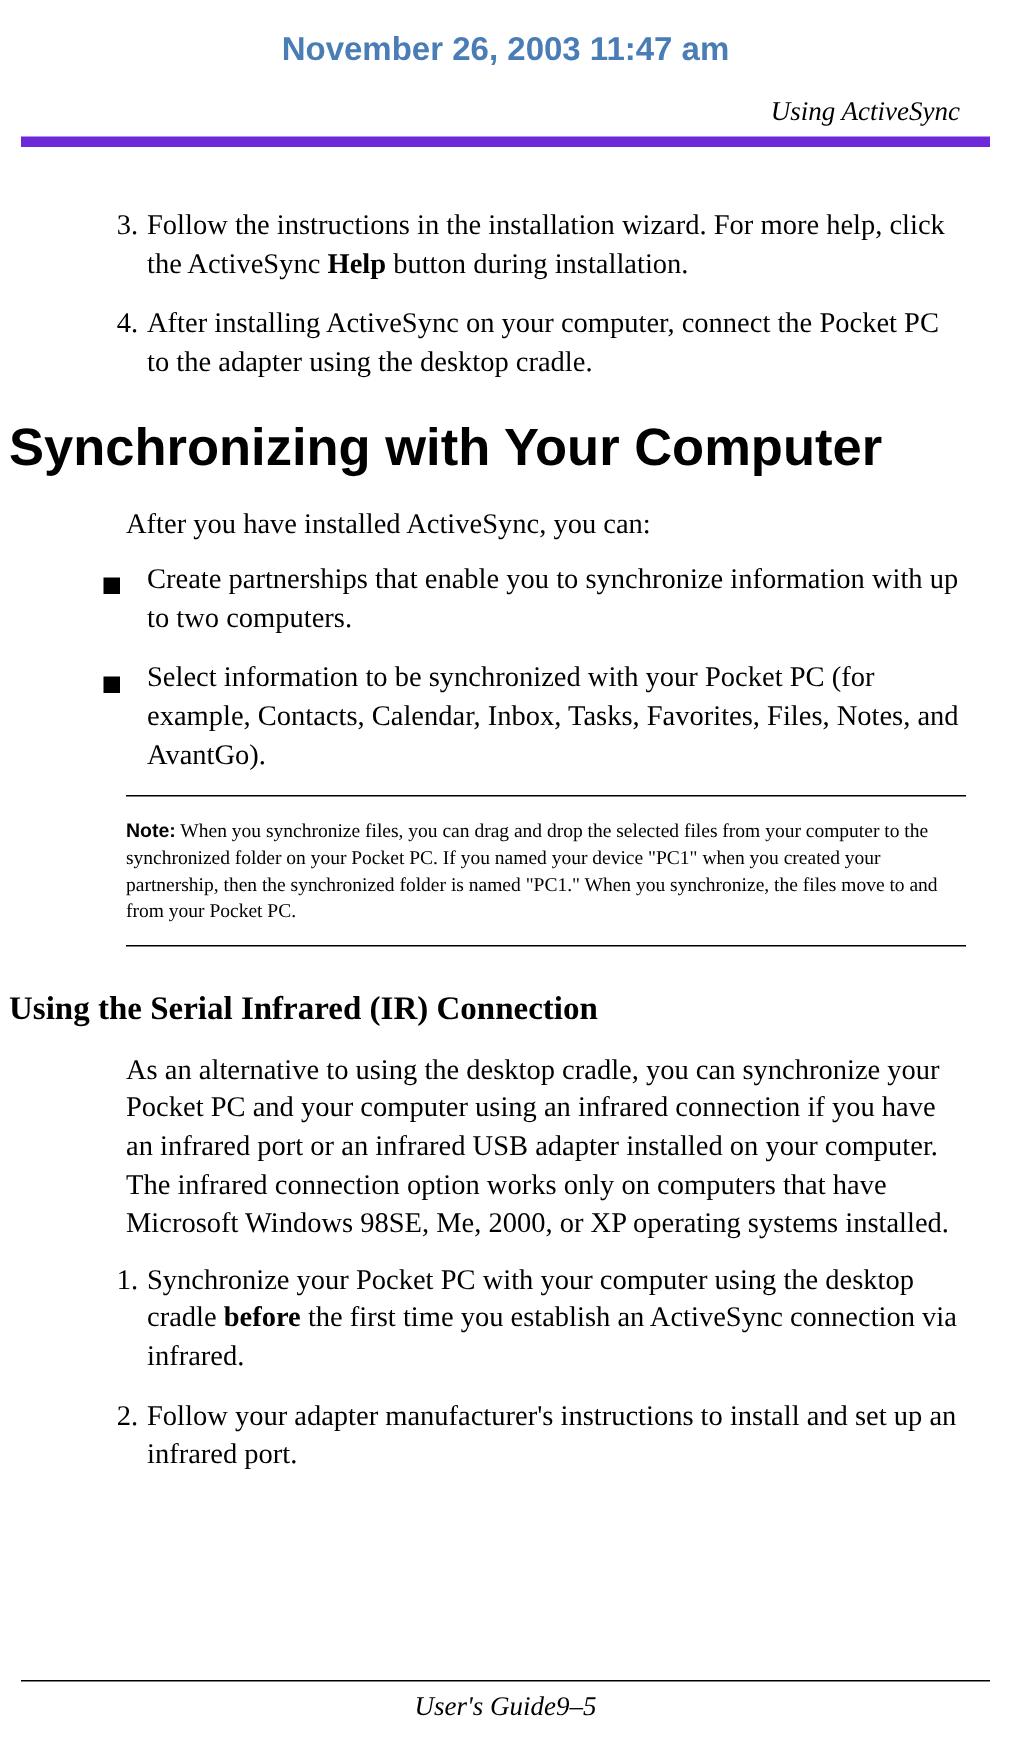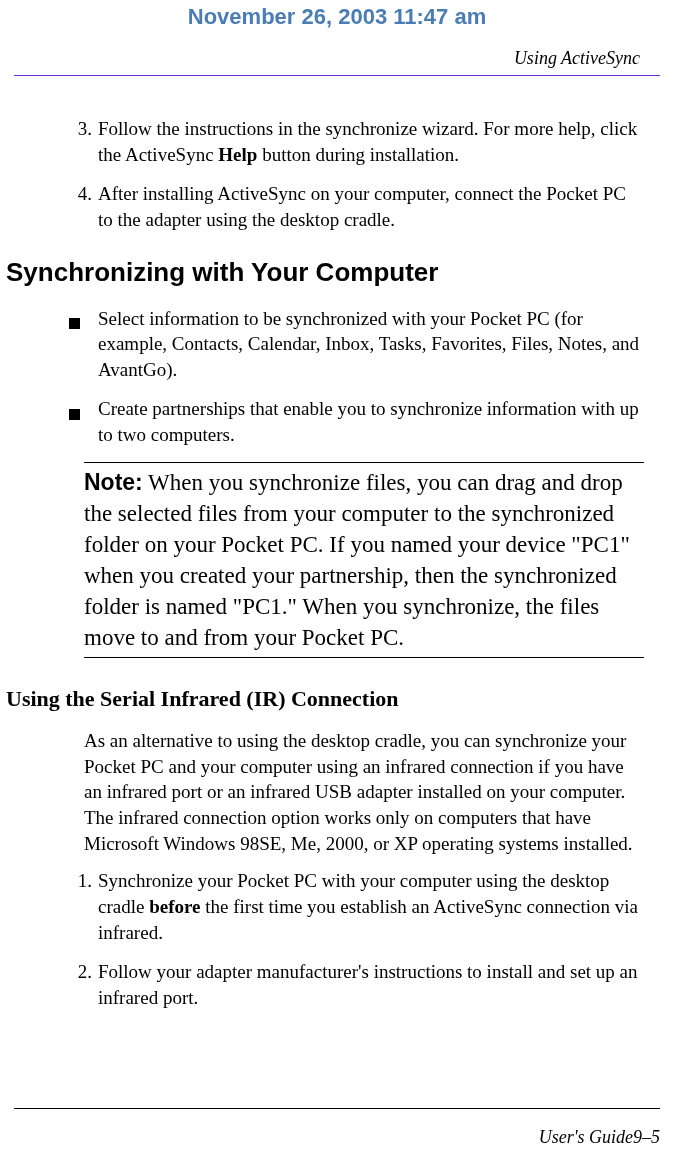--- a/index.html
+++ b/index.html
@@ -14,30 +14,30 @@
       font-family: 'Times New Roman', serif;
       position: relative;
       padding: 0;
     }
     .header-date {
       text-align: center;
       color: #4a7db5;
       font-family: Arial, sans-serif;
       font-weight: bold;
       font-size: 22px;
-      padding-top: 4px;
+      padding-top: 20px;
       padding-bottom: 18px;
     }
     .header-section {
       text-align: right;
       font-style: italic;
       font-size: 18px;
       padding-right: 20px;
       padding-bottom: 6px;
-      border-bottom: 1px solid #6d28d9;
+      border-bottom: 7px solid #6d28d9;
       margin: 0 14px;
     }
     .content {
       padding: 40px 20px 0 20px;
     }
     .ol-item {
       display: flex;
       margin-bottom: 14px;
       font-size: 19px;
       line-height: 1.35;
@@ -48,21 +48,21 @@
       padding-right: 6px;
       flex-shrink: 0;
     }
     .ol-text {
       flex: 1;
       padding-right: 10px;
     }
     .heading-1 {
       font-family: Arial, sans-serif;
       font-weight: bold;
-      font-size: 26px;
+      font-size: 35px;
       margin-top: 24px;
       margin-bottom: 18px;
       margin-left: -14px;
     }
     .heading-2 {
       font-family: Liberation Serif, serif;
       font-weight: bold;
       font-size: 22px;
       margin-top: 28px;
       margin-bottom: 16px;
@@ -97,80 +97,81 @@
     }
     .bullet-text {
       flex: 1;
       padding-right: 10px;
     }
     .note-block {
       margin-left: 64px;
       margin-right: 10px;
       border-top: 1px solid #000;
       border-bottom: 1px solid #000;
-      padding: 4px 0;
-      font-size: 23px;
+      padding: 14px 0;
+      font-size: 13px;
       line-height: 1.35;
       margin-top: 4px;
       margin-bottom: 8px;
     }
     .note-label {
       font-family: Arial, sans-serif;
       font-weight: bold;
     }
     .bold {
       font-weight: bold;
       margin-top: 34px;
     }
     .footer {
       position: absolute;
       bottom: 18px;
       left: 14px;
       right: 14px;
       border-top: 1px solid #000;
-      padding-top: 18px;
+      padding-top: 6px;
       display: flex;
-      justify-content: flex-end;
+      justify-content: center;
       font-style: italic;
       font-size: 18px;
     }
   </style>
 </head>
 <body>
 
 <div class="header-date">November 26, 2003 11:47 am</div>
 <div class="header-section">Using ActiveSync</div>
 
 <div class="content">
 
   <div class="ol-item">
     <div class="ol-num">3.</div>
     <div class="ol-text">
-      <span>Follow the instructions in the synchronize wizard. For more help, click the ActiveSync </span><span class="bold">Help</span><span> button during installation.</span>
+      <span>Follow the instructions in the installation wizard. For more help, click the ActiveSync </span><span class="bold">Help</span><span> button during installation.</span>
     </div>
   </div>
 
   <div class="ol-item">
     <div class="ol-num">4.</div>
     <div class="ol-text">
       <span>After installing ActiveSync on your computer, connect the Pocket PC to the adapter using the desktop cradle.</span>
     </div>
   </div>
 
   <div class="heading-1">Synchronizing with Your Computer</div>
 
+  <div class="para">After you have installed ActiveSync, you can:</div>
+
+  <div class="bullet-item">
+    <div class="bullet-marker"><span class="bullet-square"></span></div>
+    <div class="bullet-text">Create partnerships that enable you to synchronize information with up to two computers.</div>
+  </div>
 
   <div class="bullet-item">
     <div class="bullet-marker"><span class="bullet-square"></span></div>
     <div class="bullet-text">Select information to be synchronized with your Pocket PC (for example, Contacts, Calendar, Inbox, Tasks, Favorites, Files, Notes, and AvantGo).</div>
-  </div>
-
-  <div class="bullet-item">
-    <div class="bullet-marker"><span class="bullet-square"></span></div>
-    <div class="bullet-text">Create partnerships that enable you to synchronize information with up to two computers.</div>
   </div>
 
   <div class="note-block">
     <span class="note-label">Note:</span><span> When you synchronize files, you can drag and drop the selected files from your computer to the synchronized folder on your Pocket PC. If you named your device "PC1" when you created your partnership, then the synchronized folder is named "PC1." When you synchronize, the files move to and from your Pocket PC.</span>
   </div>
 
   <div class="heading-2">Using the Serial Infrared (IR) Connection</div>
 
   <div class="para">As an alternative to using the desktop cradle, you can synchronize your Pocket PC and your computer using an infrared connection if you have an infrared port or an infrared USB adapter installed on your computer. The infrared connection option works only on computers that have Microsoft Windows 98SE, Me, 2000, or XP operating systems installed.</div>
 

